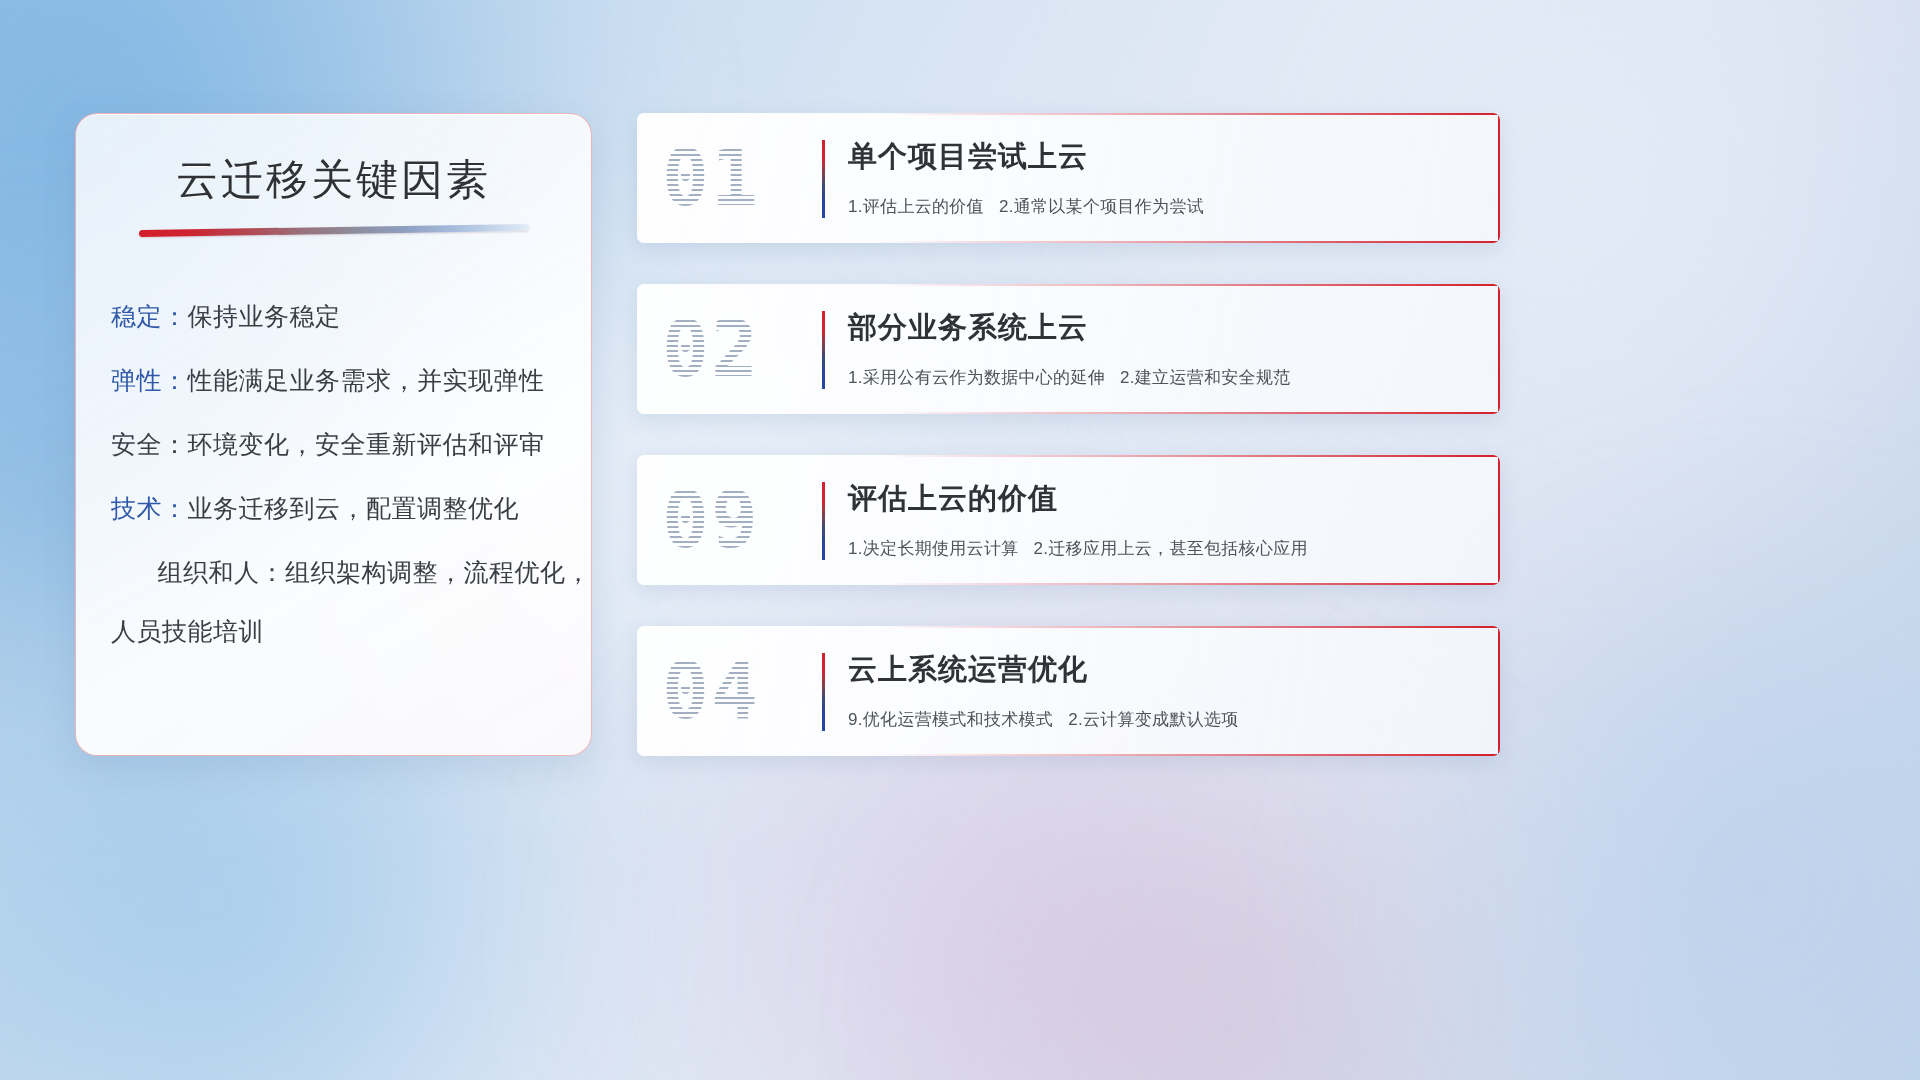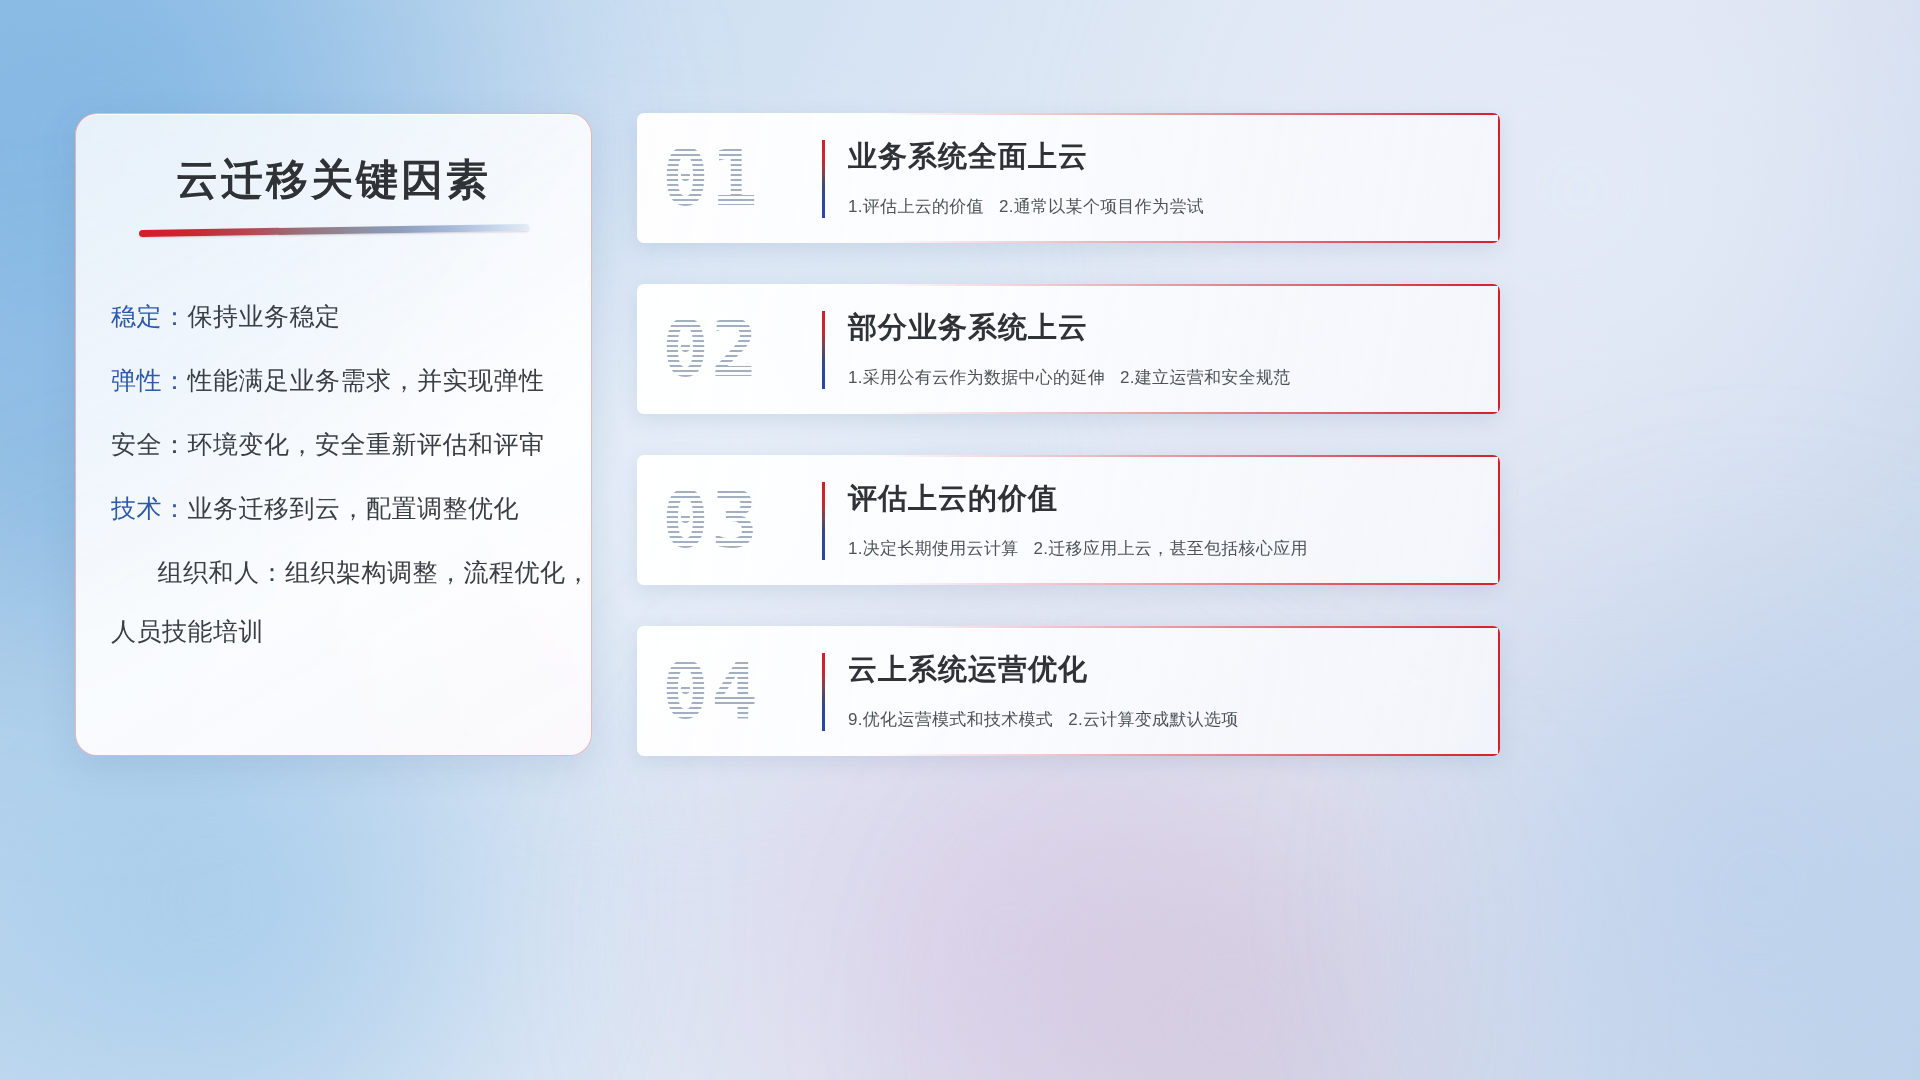--- a/index.html
+++ b/index.html
@@ -48,21 +48,21 @@
         rgba(253,250,252,.92) 100%);
     border:1px solid rgba(219,86,96,.42);
     box-shadow:0 10px 34px rgba(90,120,160,.16), inset 0 1px 0 rgba(255,255,255,.85);
     backdrop-filter:blur(4px);
     overflow:hidden;
   }
   #panelTitle{
     margin-top:38px;
     text-align:center;
     font-size:42px;
-    font-weight:bold;
+    font-weight:normal;
     color:#2f3337;
     letter-spacing:3px;
     text-shadow:0 1px 0 rgba(255,255,255,.9);
   }
   #titleRule{
     margin:19px auto 0;
     width:390px; height:7px;
     border-radius:4px;
     background:linear-gradient(90deg,
         #d31f2b 0%, #cf2230 12%, #b6434d 26%,
@@ -186,38 +186,38 @@
   </div>
 </section>
 
 <section id="cards">
 
   <article class="card">
     <div class="cardEdge"></div>
     <div class="ghostNum"><span>01</span></div>
     <div class="divider"></div>
     <div class="cardBody">
-      <div class="cardTitle">业务系统全面上云</div>
+      <div class="cardTitle">单个项目尝试上云</div>
       <div class="cardDesc">1.评估上云的价值   2.通常以某个项目作为尝试</div>
     </div>
   </article>
 
   <article class="card">
     <div class="cardEdge"></div>
     <div class="ghostNum"><span>02</span></div>
     <div class="divider"></div>
     <div class="cardBody">
       <div class="cardTitle">部分业务系统上云</div>
       <div class="cardDesc">1.采用公有云作为数据中心的延伸   2.建立运营和安全规范</div>
     </div>
   </article>
 
   <article class="card">
     <div class="cardEdge"></div>
-    <div class="ghostNum"><span>03</span></div>
+    <div class="ghostNum"><span>09</span></div>
     <div class="divider"></div>
     <div class="cardBody">
       <div class="cardTitle">评估上云的价值</div>
       <div class="cardDesc">1.决定长期使用云计算   2.迁移应用上云，甚至包括核心应用</div>
     </div>
   </article>
 
   <article class="card">
     <div class="cardEdge"></div>
     <div class="ghostNum"><span>04</span></div>

